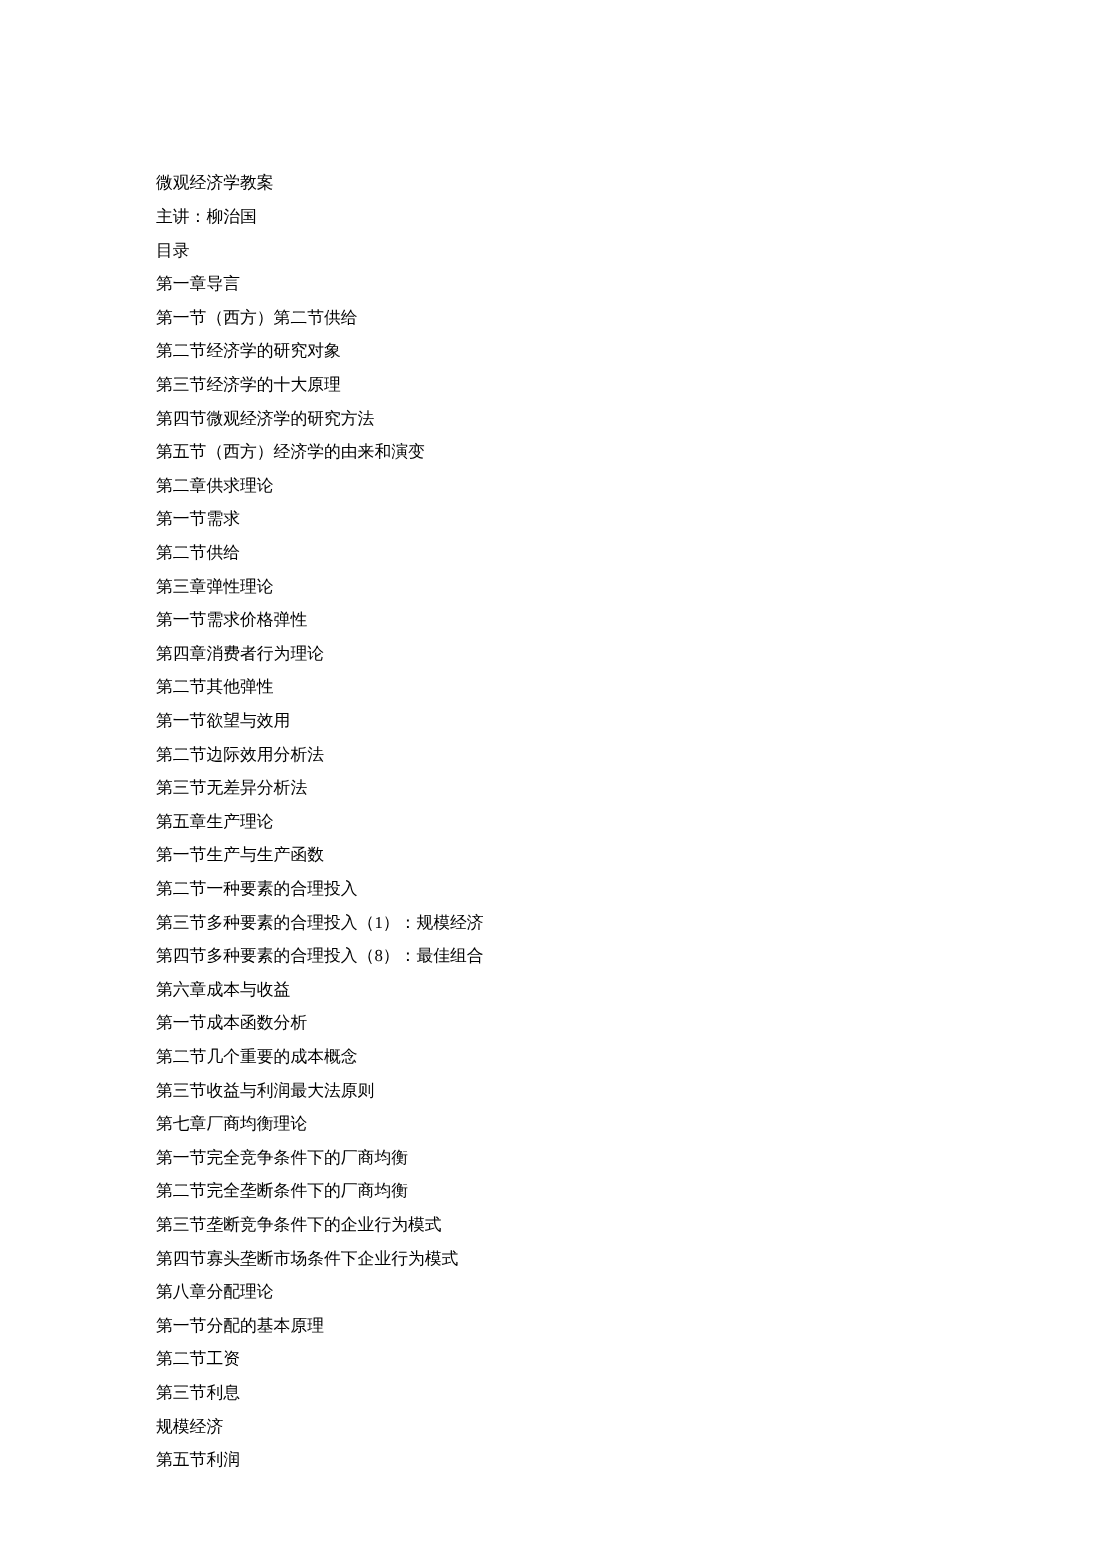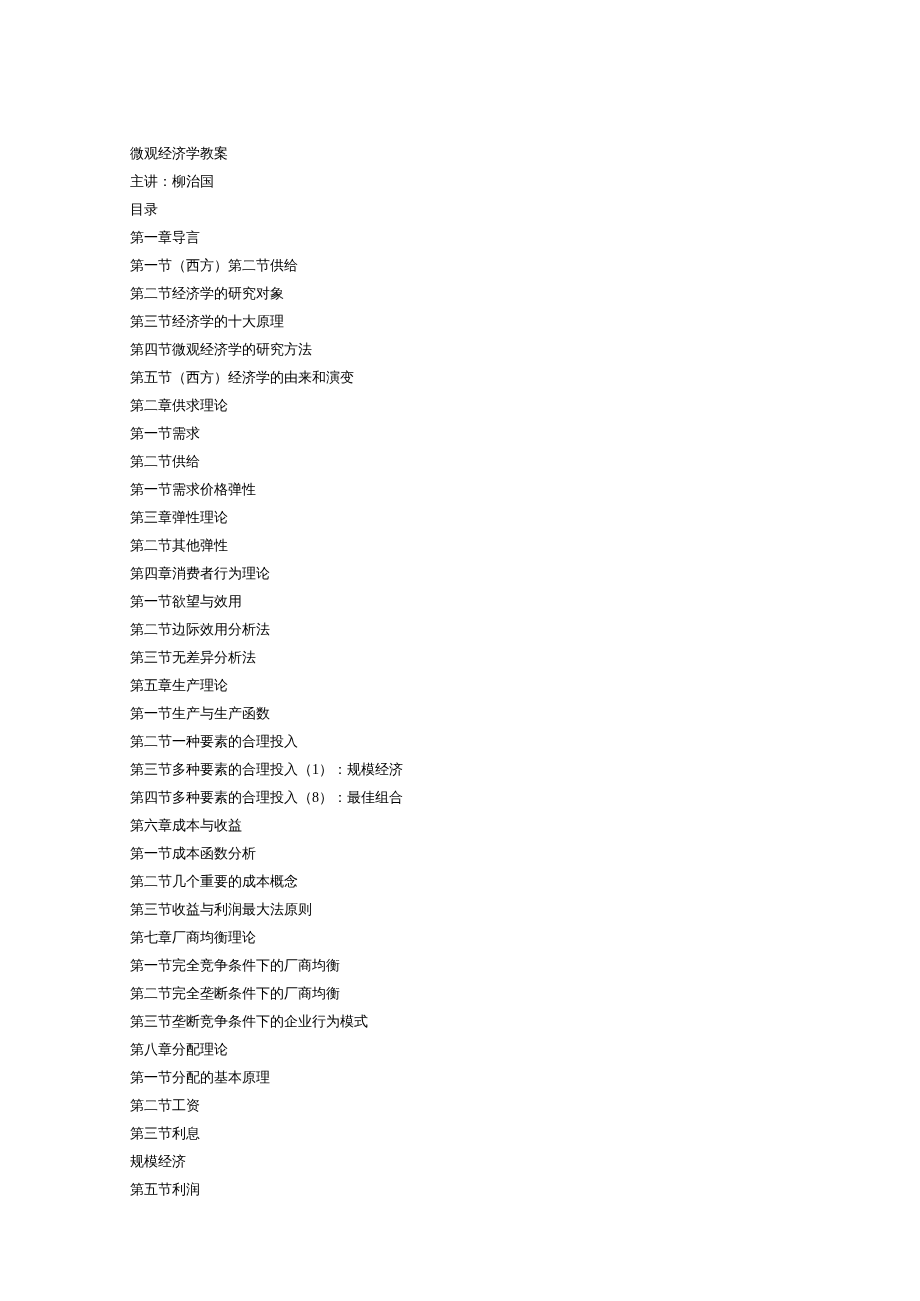--- a/index.html
+++ b/index.html
@@ -31,39 +31,40 @@
   <span class="line">目录</span>
   <span class="line">第一章导言</span>
   <span class="line">第一节（西方）第二节供给</span>
   <span class="line">第二节经济学的研究对象</span>
   <span class="line">第三节经济学的十大原理</span>
   <span class="line">第四节微观经济学的研究方法</span>
   <span class="line">第五节（西方）经济学的由来和演变</span>
   <span class="line">第二章供求理论</span>
   <span class="line">第一节需求</span>
   <span class="line">第二节供给</span>
+  <span class="line">第三章弹性理论</span>
   <span class="line">第一节需求价格弹性</span>
-  <span class="line">第三章弹性理论</span>
+  <span class="line">第四章消费者行为理论</span>
   <span class="line">第二节其他弹性</span>
-  <span class="line">第四章消费者行为理论</span>
   <span class="line">第一节欲望与效用</span>
   <span class="line">第二节边际效用分析法</span>
   <span class="line">第三节无差异分析法</span>
   <span class="line">第五章生产理论</span>
   <span class="line">第一节生产与生产函数</span>
   <span class="line">第二节一种要素的合理投入</span>
   <span class="line">第三节多种要素的合理投入（1）：规模经济</span>
   <span class="line">第四节多种要素的合理投入（8）：最佳组合</span>
   <span class="line">第六章成本与收益</span>
   <span class="line">第一节成本函数分析</span>
   <span class="line">第二节几个重要的成本概念</span>
   <span class="line">第三节收益与利润最大法原则</span>
   <span class="line">第七章厂商均衡理论</span>
   <span class="line">第一节完全竞争条件下的厂商均衡</span>
   <span class="line">第二节完全垄断条件下的厂商均衡</span>
   <span class="line">第三节垄断竞争条件下的企业行为模式</span>
+  <span class="line">第四节寡头垄断市场条件下企业行为模式</span>
   <span class="line">第八章分配理论</span>
   <span class="line">第一节分配的基本原理</span>
   <span class="line">第二节工资</span>
   <span class="line">第三节利息</span>
   <span class="line">规模经济</span>
   <span class="line">第五节利润</span>
 </div>
 
 </body></html>

